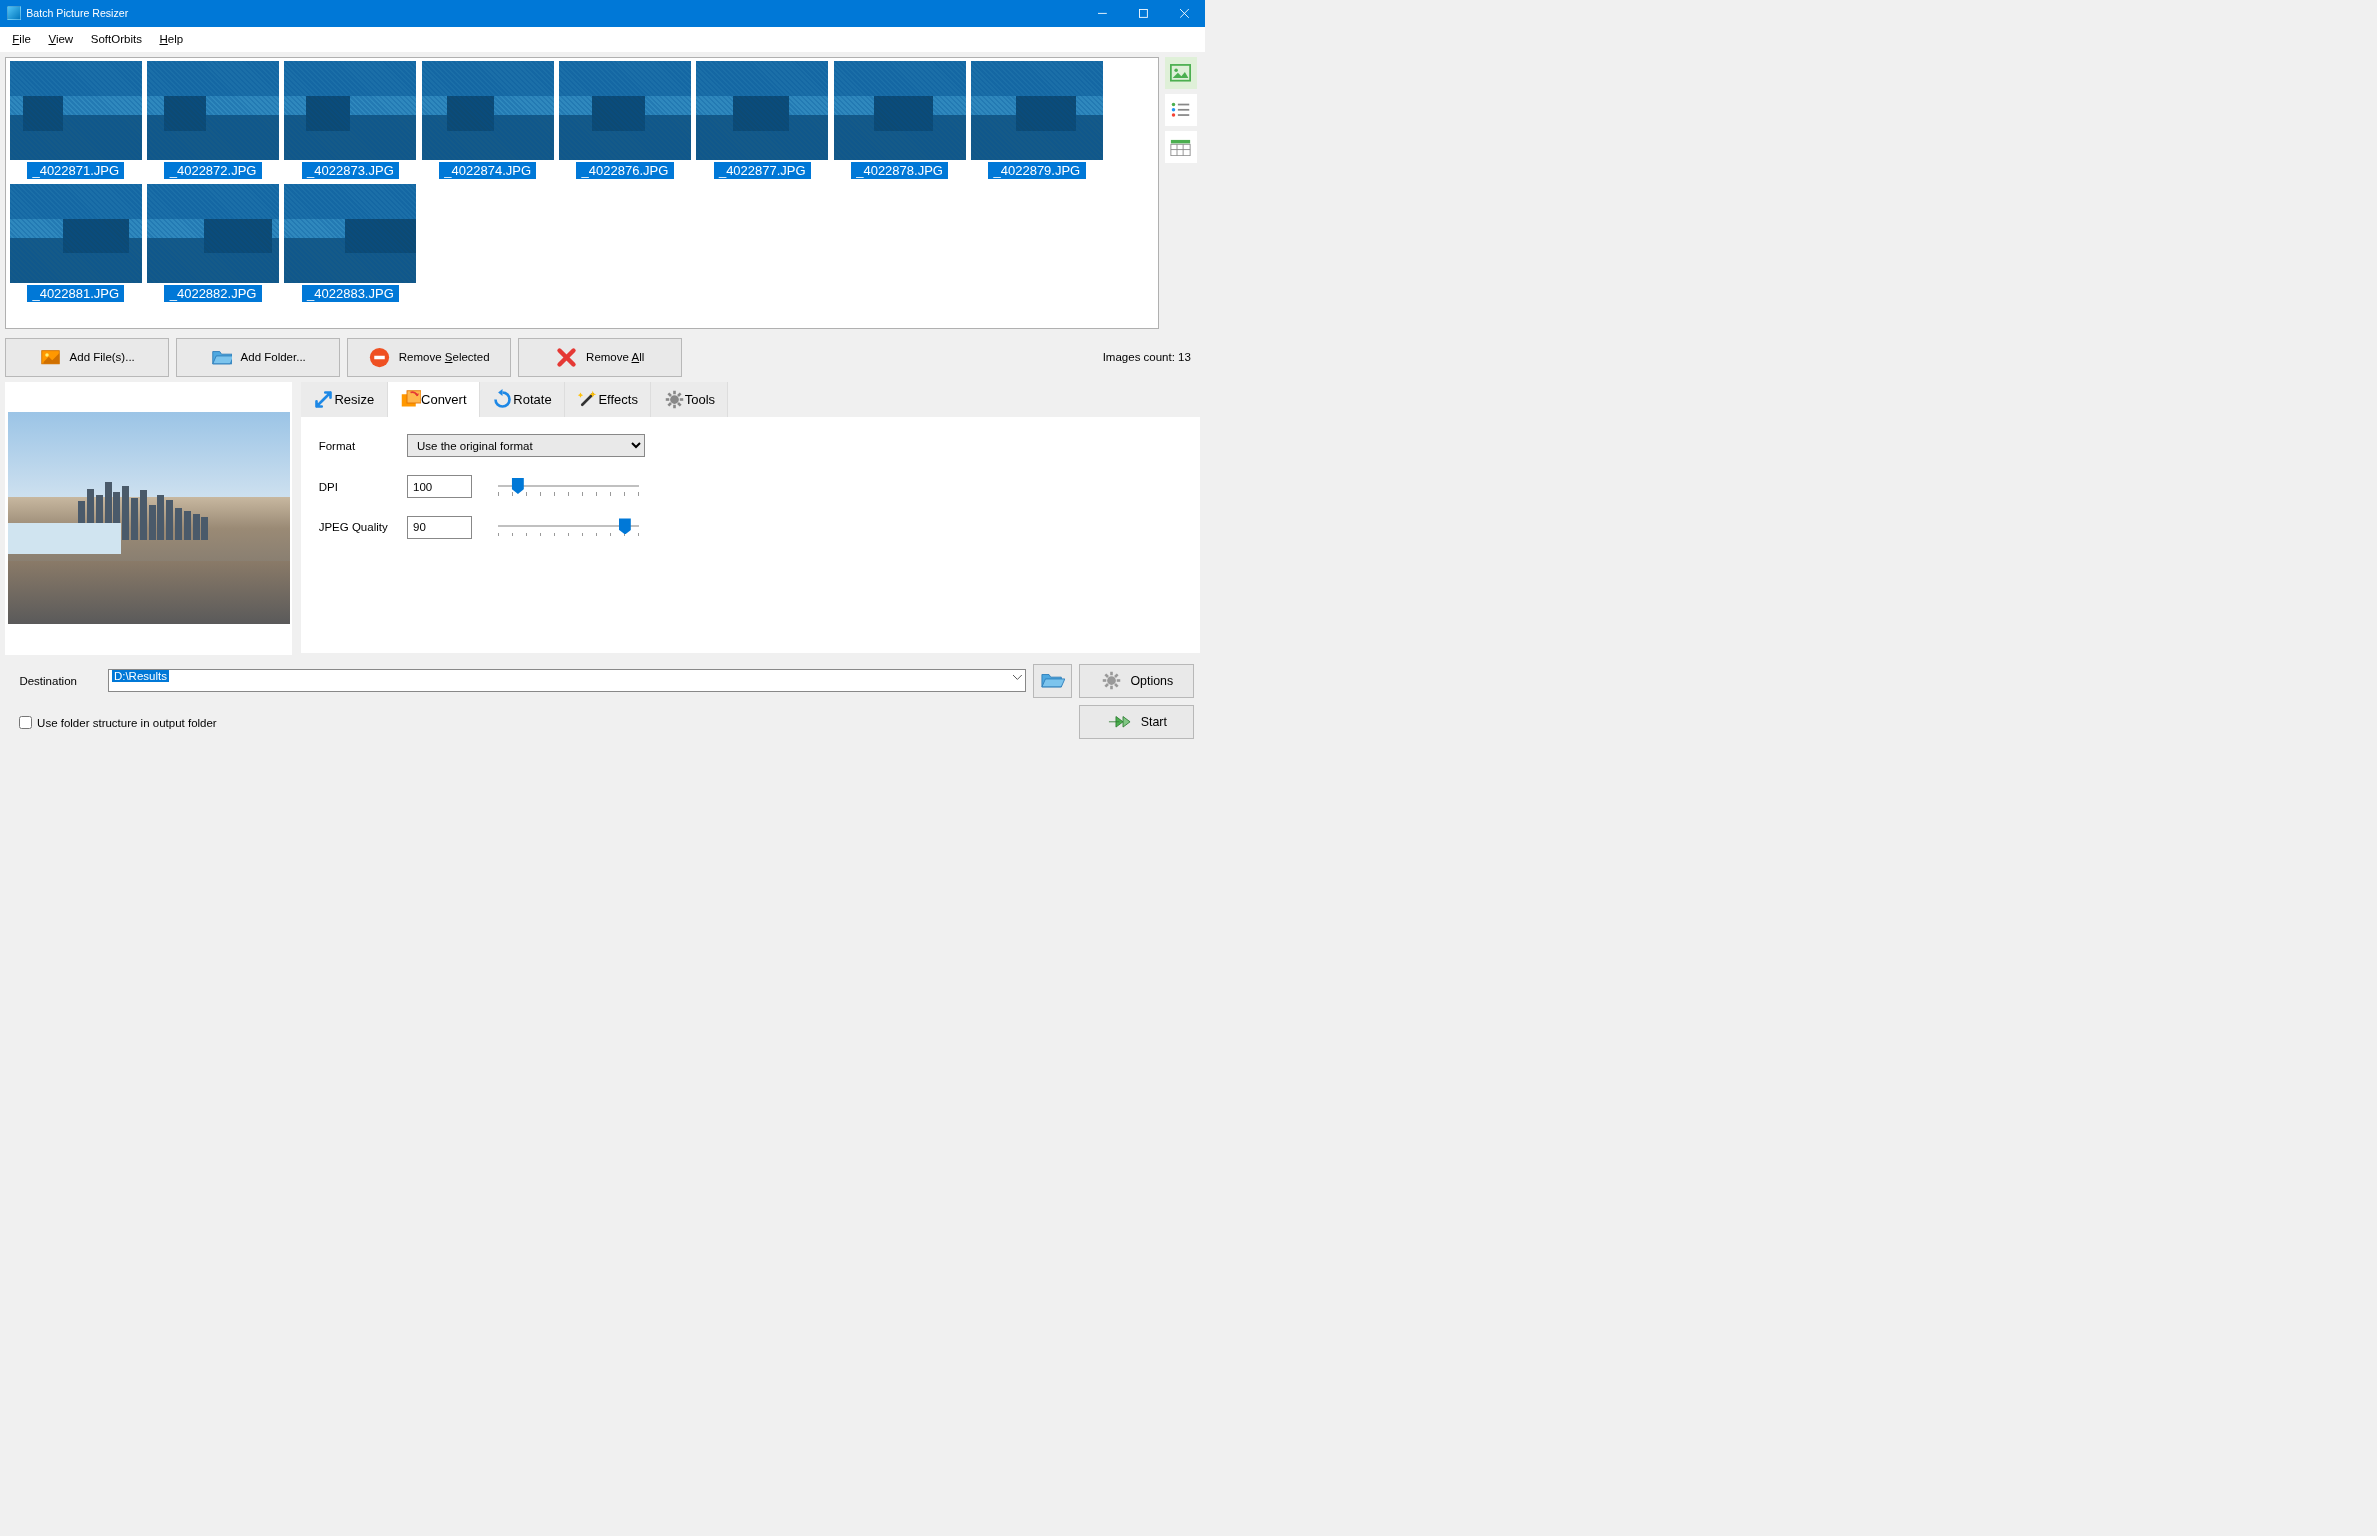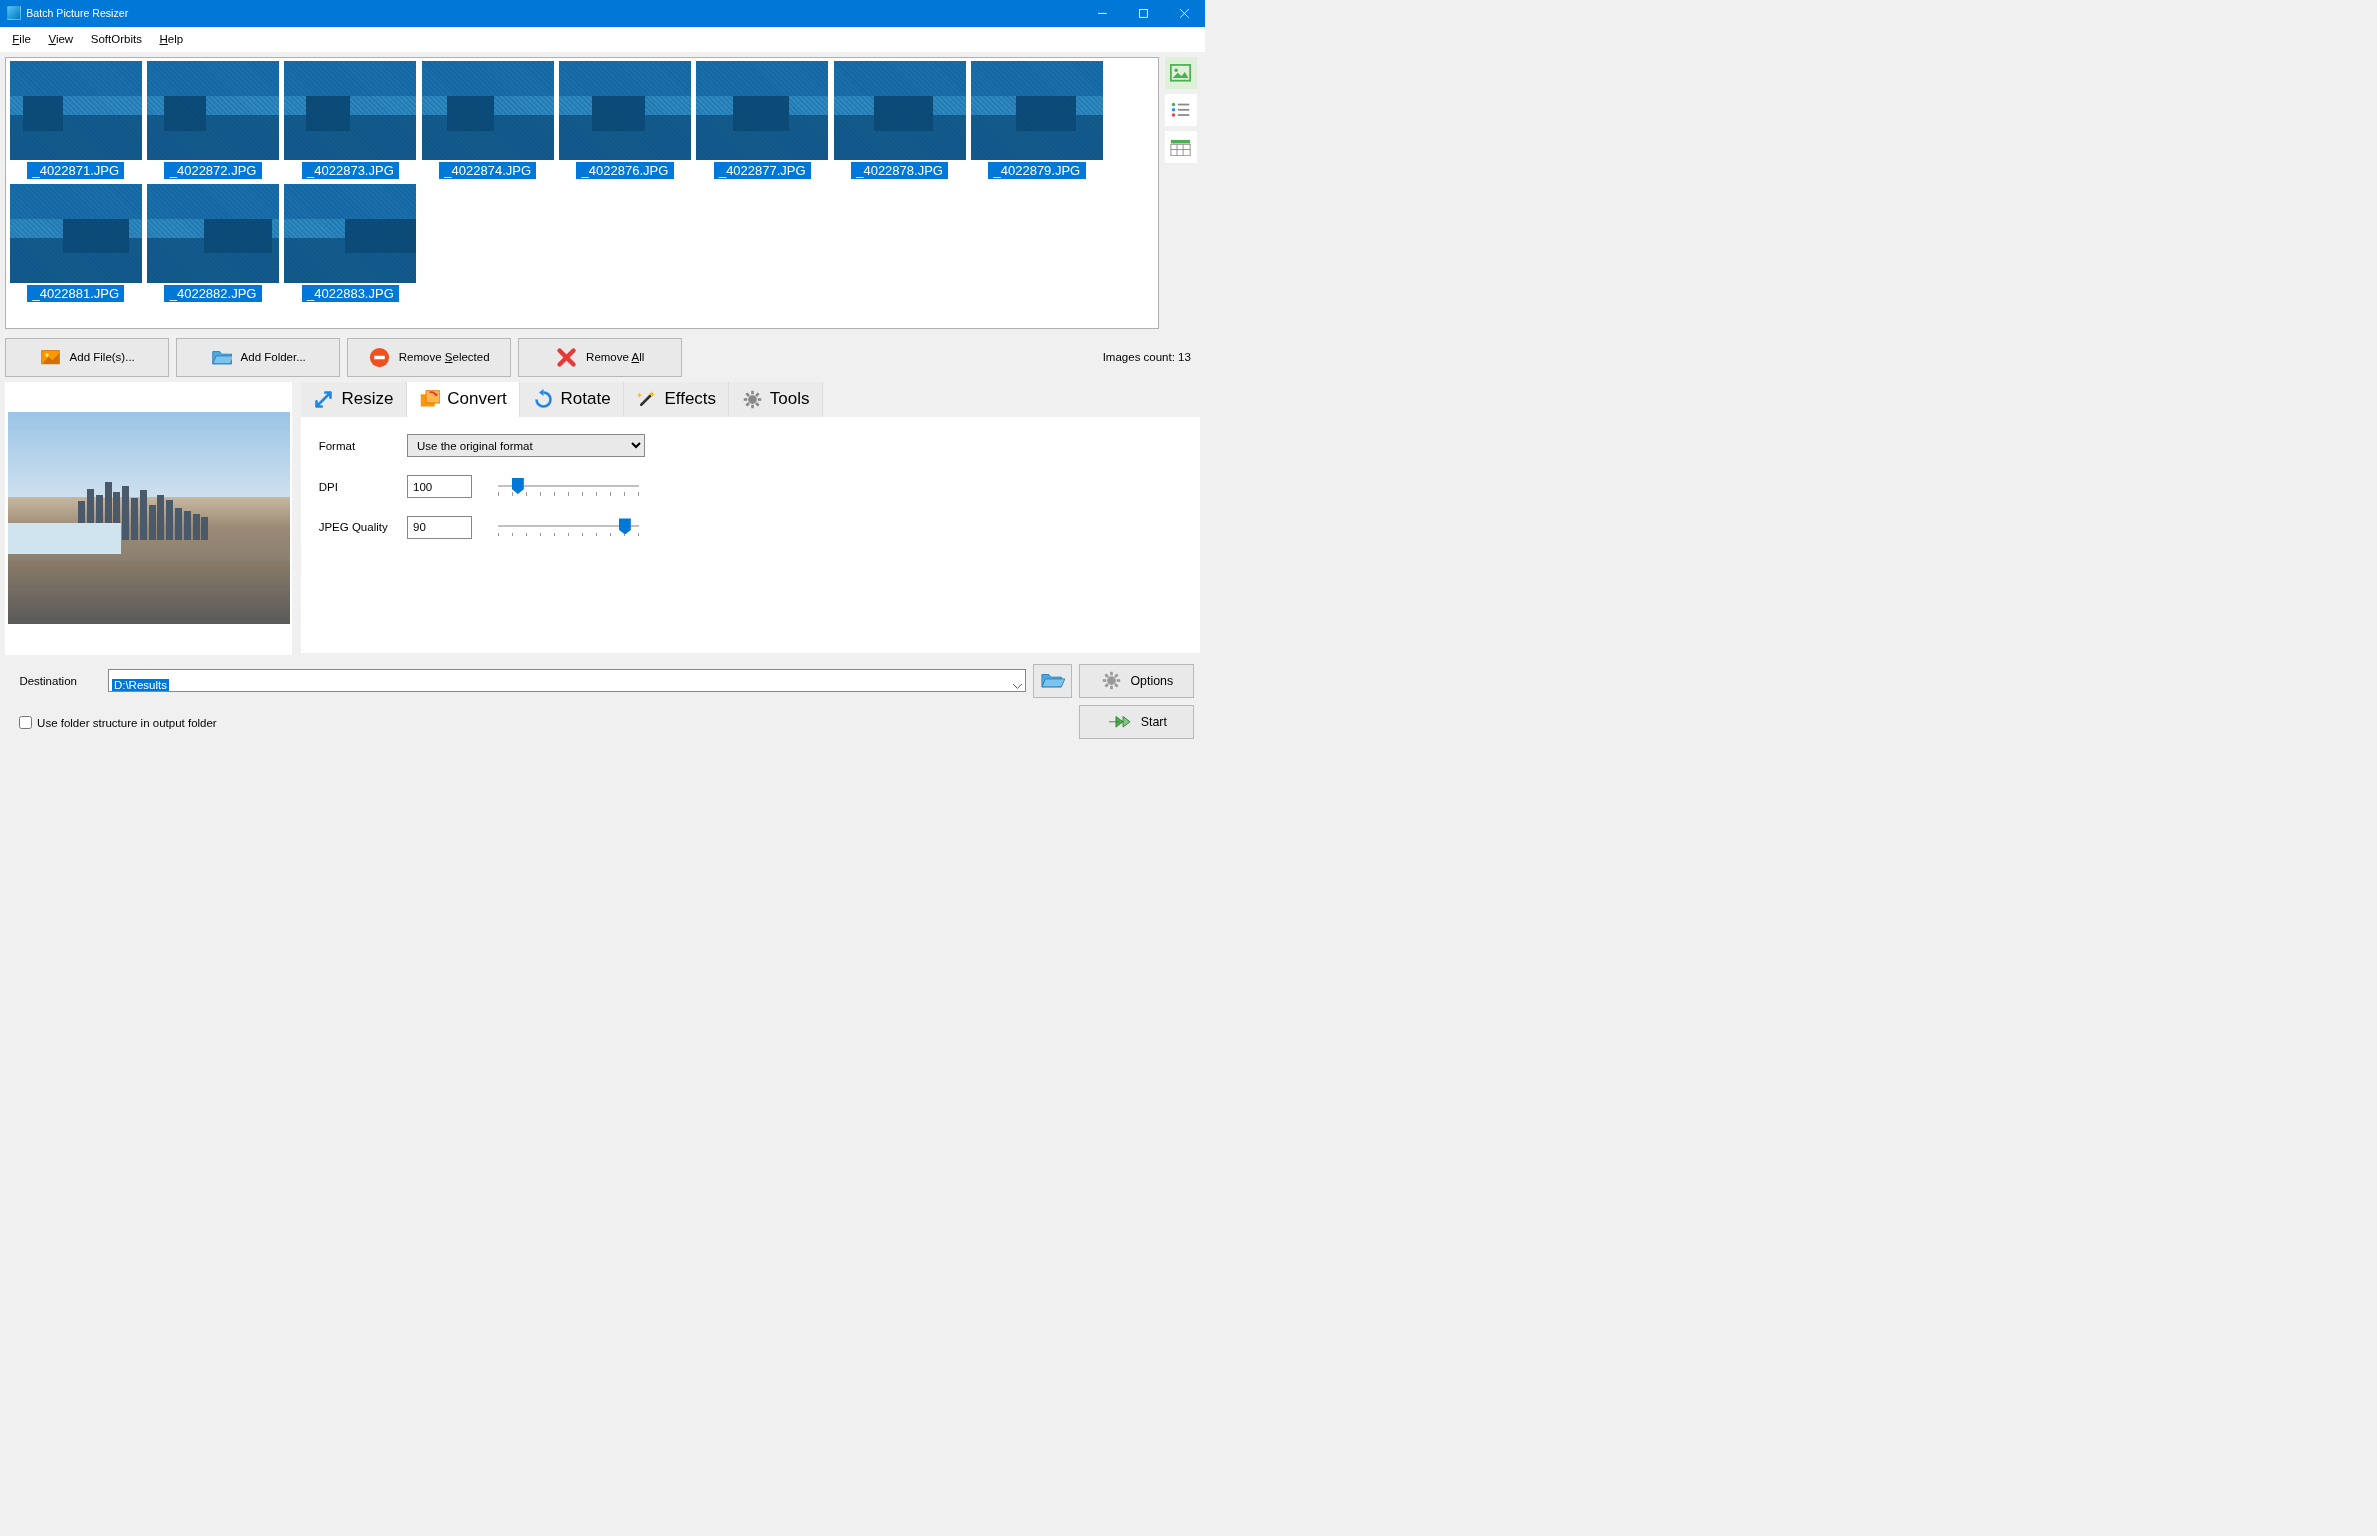--- a/index.html
+++ b/index.html
@@ -44,39 +44,39 @@
 .preview { width: 287px; height: 273px; background: #fff; display:flex; align-items:center; justify-content:center; }
 .preview-img { width: 282px; height: 212px; background: linear-gradient(to bottom, #a8c8e8 0%, #a8c8e8 40%, #c8b8a0 40%, #9a8a75 55%, #6a6a6a 100%); position:relative; overflow:hidden; }
 .preview-img .sky { position:absolute; top:0; left:0; right:0; height:40%; background: linear-gradient(#9bc4e6,#cde0ef); }
 .preview-img .water { position:absolute; top:52%; left:0; right:60%; height:15%; background:#d0e4f0; }
 .preview-img .buildings { position:absolute; bottom:40%; left:25%; right:0; height:30%; display:flex; align-items:flex-end; gap:1.8px; }
 .preview-img .buildings div { width:7px; background:#4a5a6a; }
 .preview-img .ground { position:absolute; bottom:0; left:0; right:0; height:30%; background: linear-gradient(#8a7a68,#5a5a5a); }
 
 .tabs-area { flex: 1; }
 .tabs { display: flex; background: #f0f0f0; }
-.tab { display: flex; align-items: center; gap: 7px; padding: 7px 12.4px; background: #ebebeb; border-right: 0.9px solid #ddd; font-size: 17px; cursor: default; }
+.tab { display: flex; align-items: center; padding: 7px 12.4px; background: #ebebeb; border-right: 0.9px solid #ddd; font-size: 13px; cursor: default; }
 .tab.active { background: #fff; }
 .tab .ticon { width: 21px; height: 21px; display:flex; align-items:center; justify-content:center; }
 .tab-content { background: #fff; padding: 17.6px; height: 236px; }
 .form-row { display: flex; align-items: center; margin-bottom: 17.6px; }
 .form-row .lbl { width: 88px; font-size: 11.5px; }
 .form-row select { width: 238px; height: 23px; border: 0.9px solid #888; background: #e9e9e9; padding: 1.8px 5.3px; font-size: 11.5px; }
 .form-row input[type=text] { width: 65px; height: 23px; border: 0.9px solid #888; padding: 1.8px 5.3px; font-size: 11.5px; }
 .slider-wrap { margin-left: 26.5px; width: 141px; position: relative; height: 21px; }
 .slider-track { position:absolute; top:8.8px; left:0; right:0; height:1.8px; background:#c0c0c0; }
 .slider-ticks { position:absolute; top:16px; left:0; right:0; display:flex; justify-content:space-between; }
 .slider-ticks span { width:0.9px; height:3.5px; background:#999; }
 .slider-thumb { position:absolute; top:1.8px; width:12.4px; height:16px; background:#0078d7; clip-path: polygon(0 0, 100% 0, 100% 70%, 50% 100%, 0 70%); transform: translateX(-50%); }
 
 
 .bottom { padding: 8.8px 5.3px 5.3px; }
 .dest-row { display: flex; align-items: center; gap: 7px; }
 .dest-row .lbl { width: 90px; padding-left: 8.8px; }
-.dest-combo { flex: 1; height: 23px; border: 0.9px solid #888; background: #fff; display:flex; align-items:flex-end; padding: 0 3.5px; position:relative; }
+.dest-combo { flex: 1; height: 23px; border: 0.9px solid #888; background: #fff; display:flex; align-items:flex-start; padding: 0 3.5px; position:relative; }
 .dest-combo .sel { background: #0078d7; color: #fff; padding: 0 1.8px; }
 .dest-combo .chev { position:absolute; right:3.5px; }
 .browse-btn, .opt-btn { width: 39px; height: 34px; background: #e9e9e9; border: 0.9px solid #b8b8b8; display:flex; align-items:center; justify-content:center; }
 .big-btn { width: 115px; height: 34px; background: #e9e9e9; border: 0.9px solid #b8b8b8; display:flex; align-items:center; justify-content:center; gap:8.8px; font-size: 12.4px; }
 .check-row { display:flex; align-items:center; gap:5.3px; margin-top: 8.8px; padding-left: 8.8px; }
 .check-row input { width:12.4px; height:12.4px; }
 
 .u { text-decoration: underline; }
 </style>
 </head>

